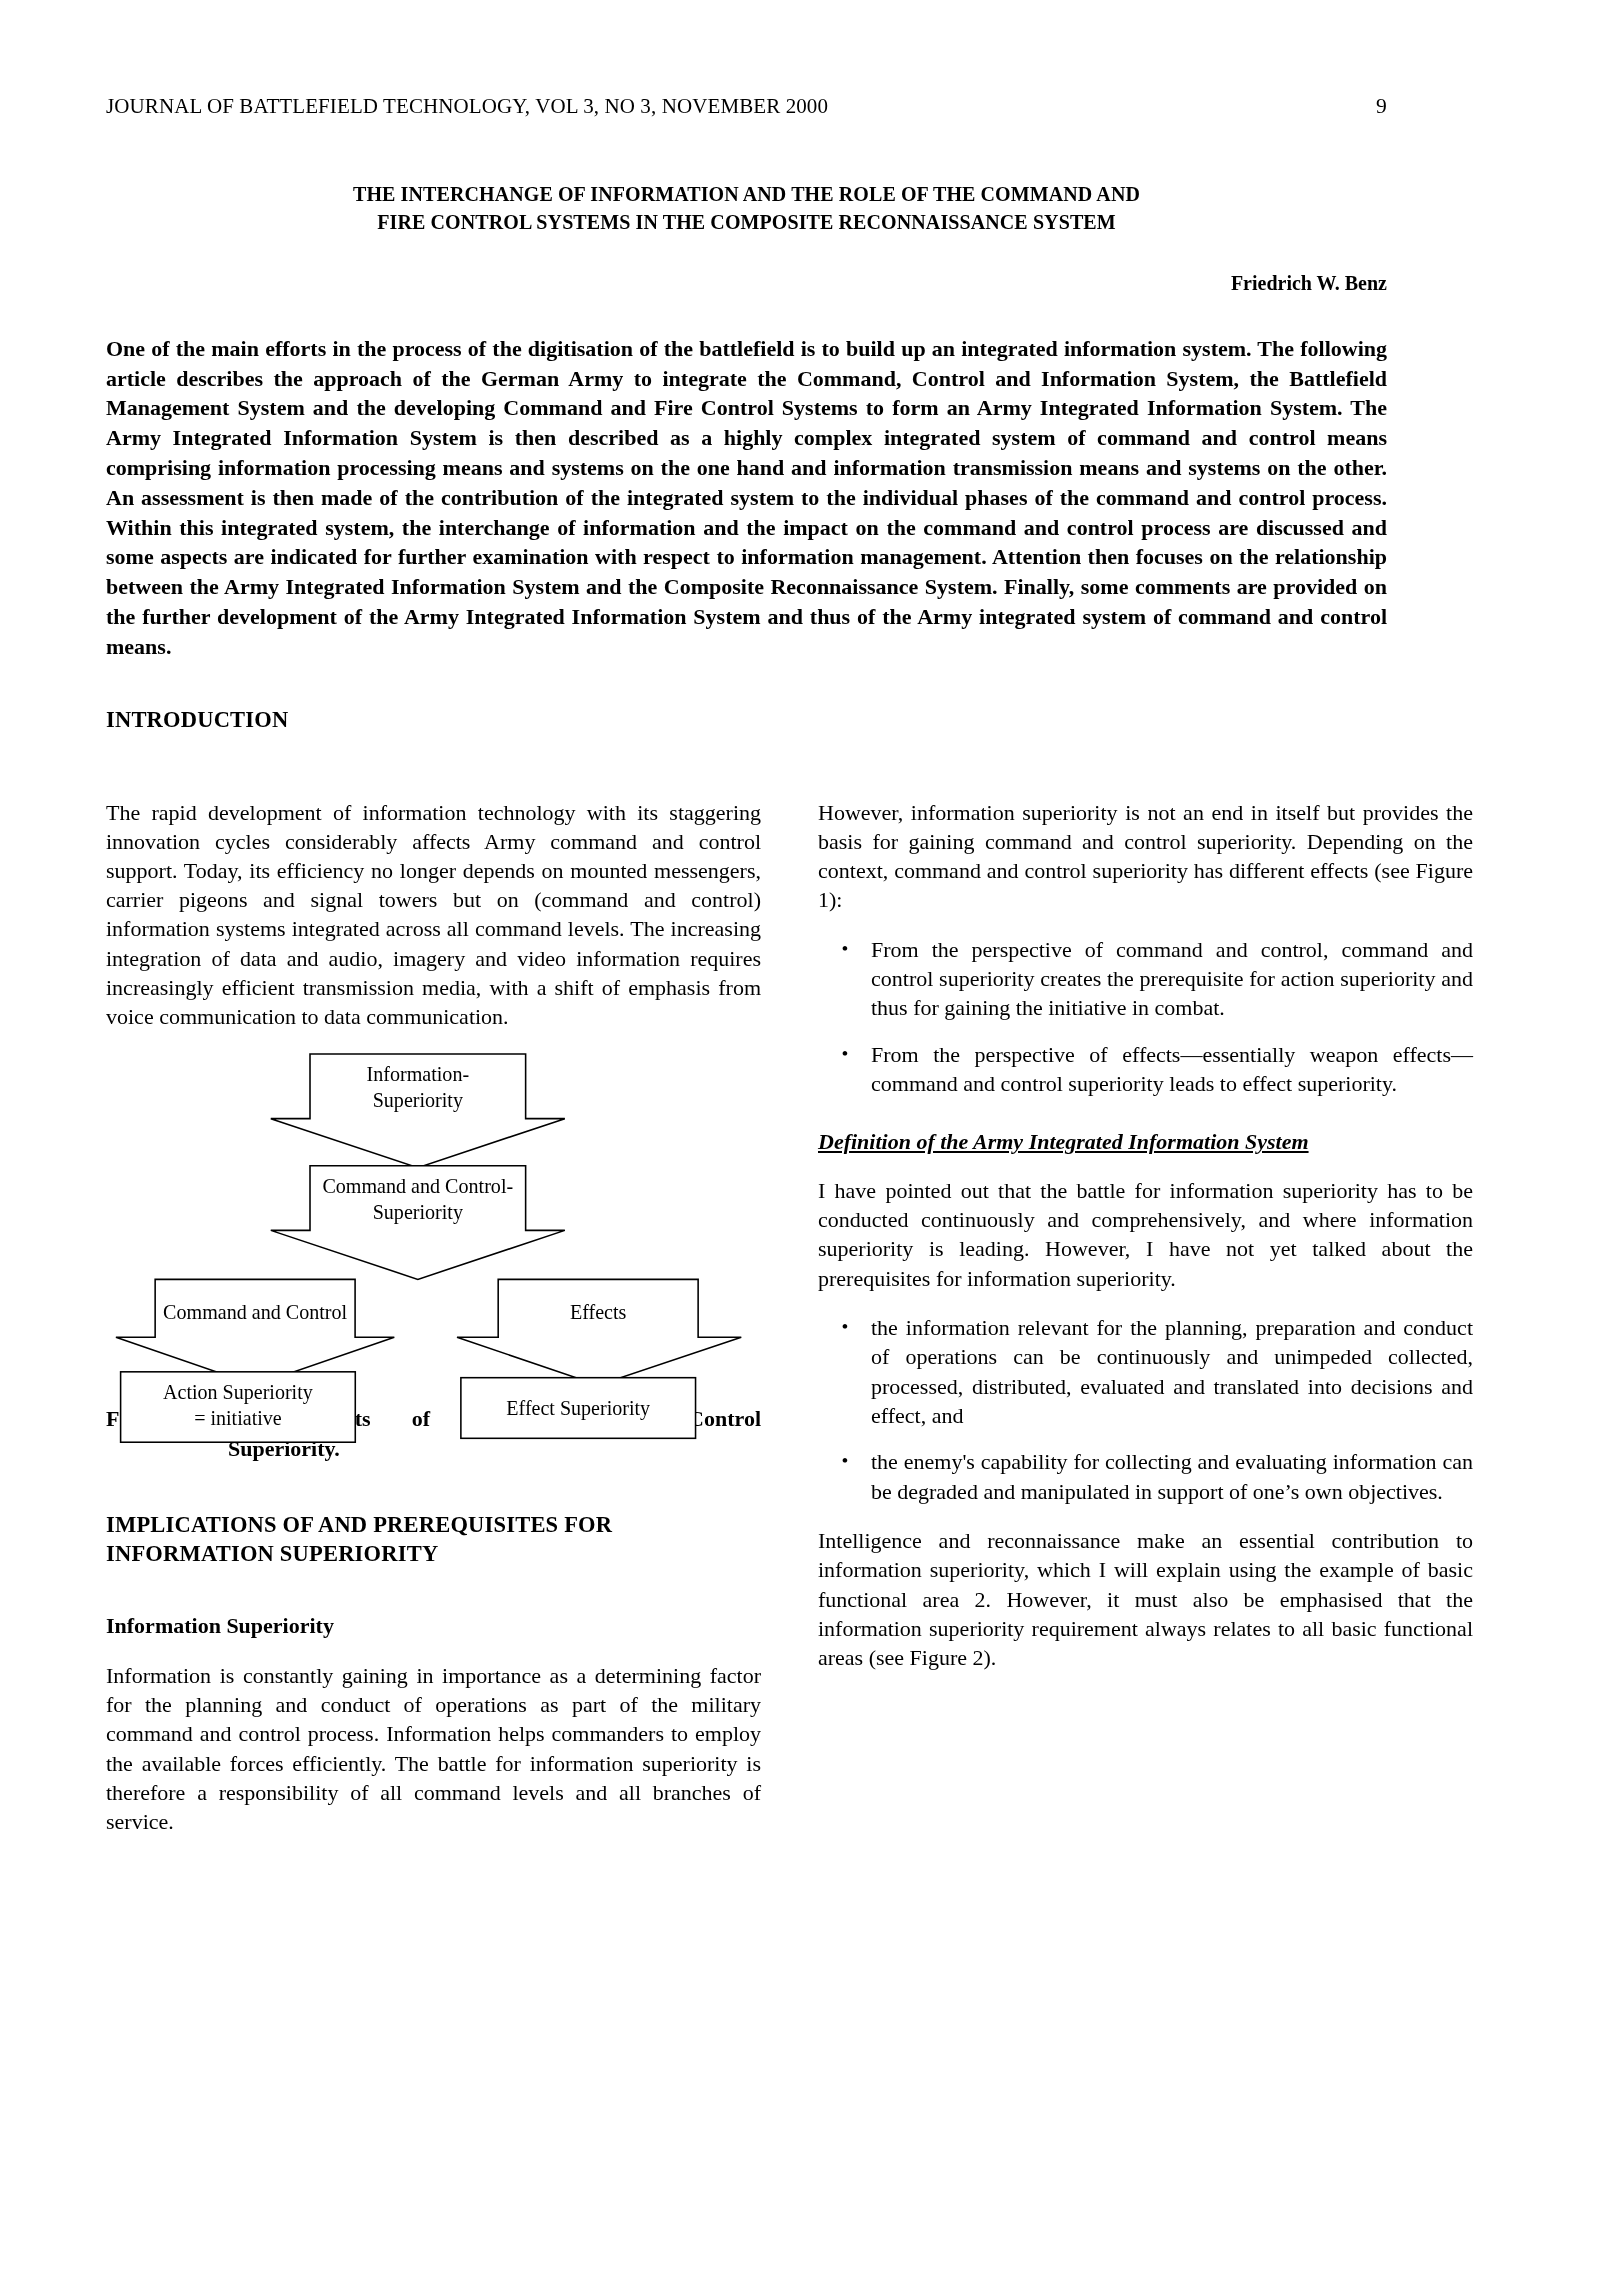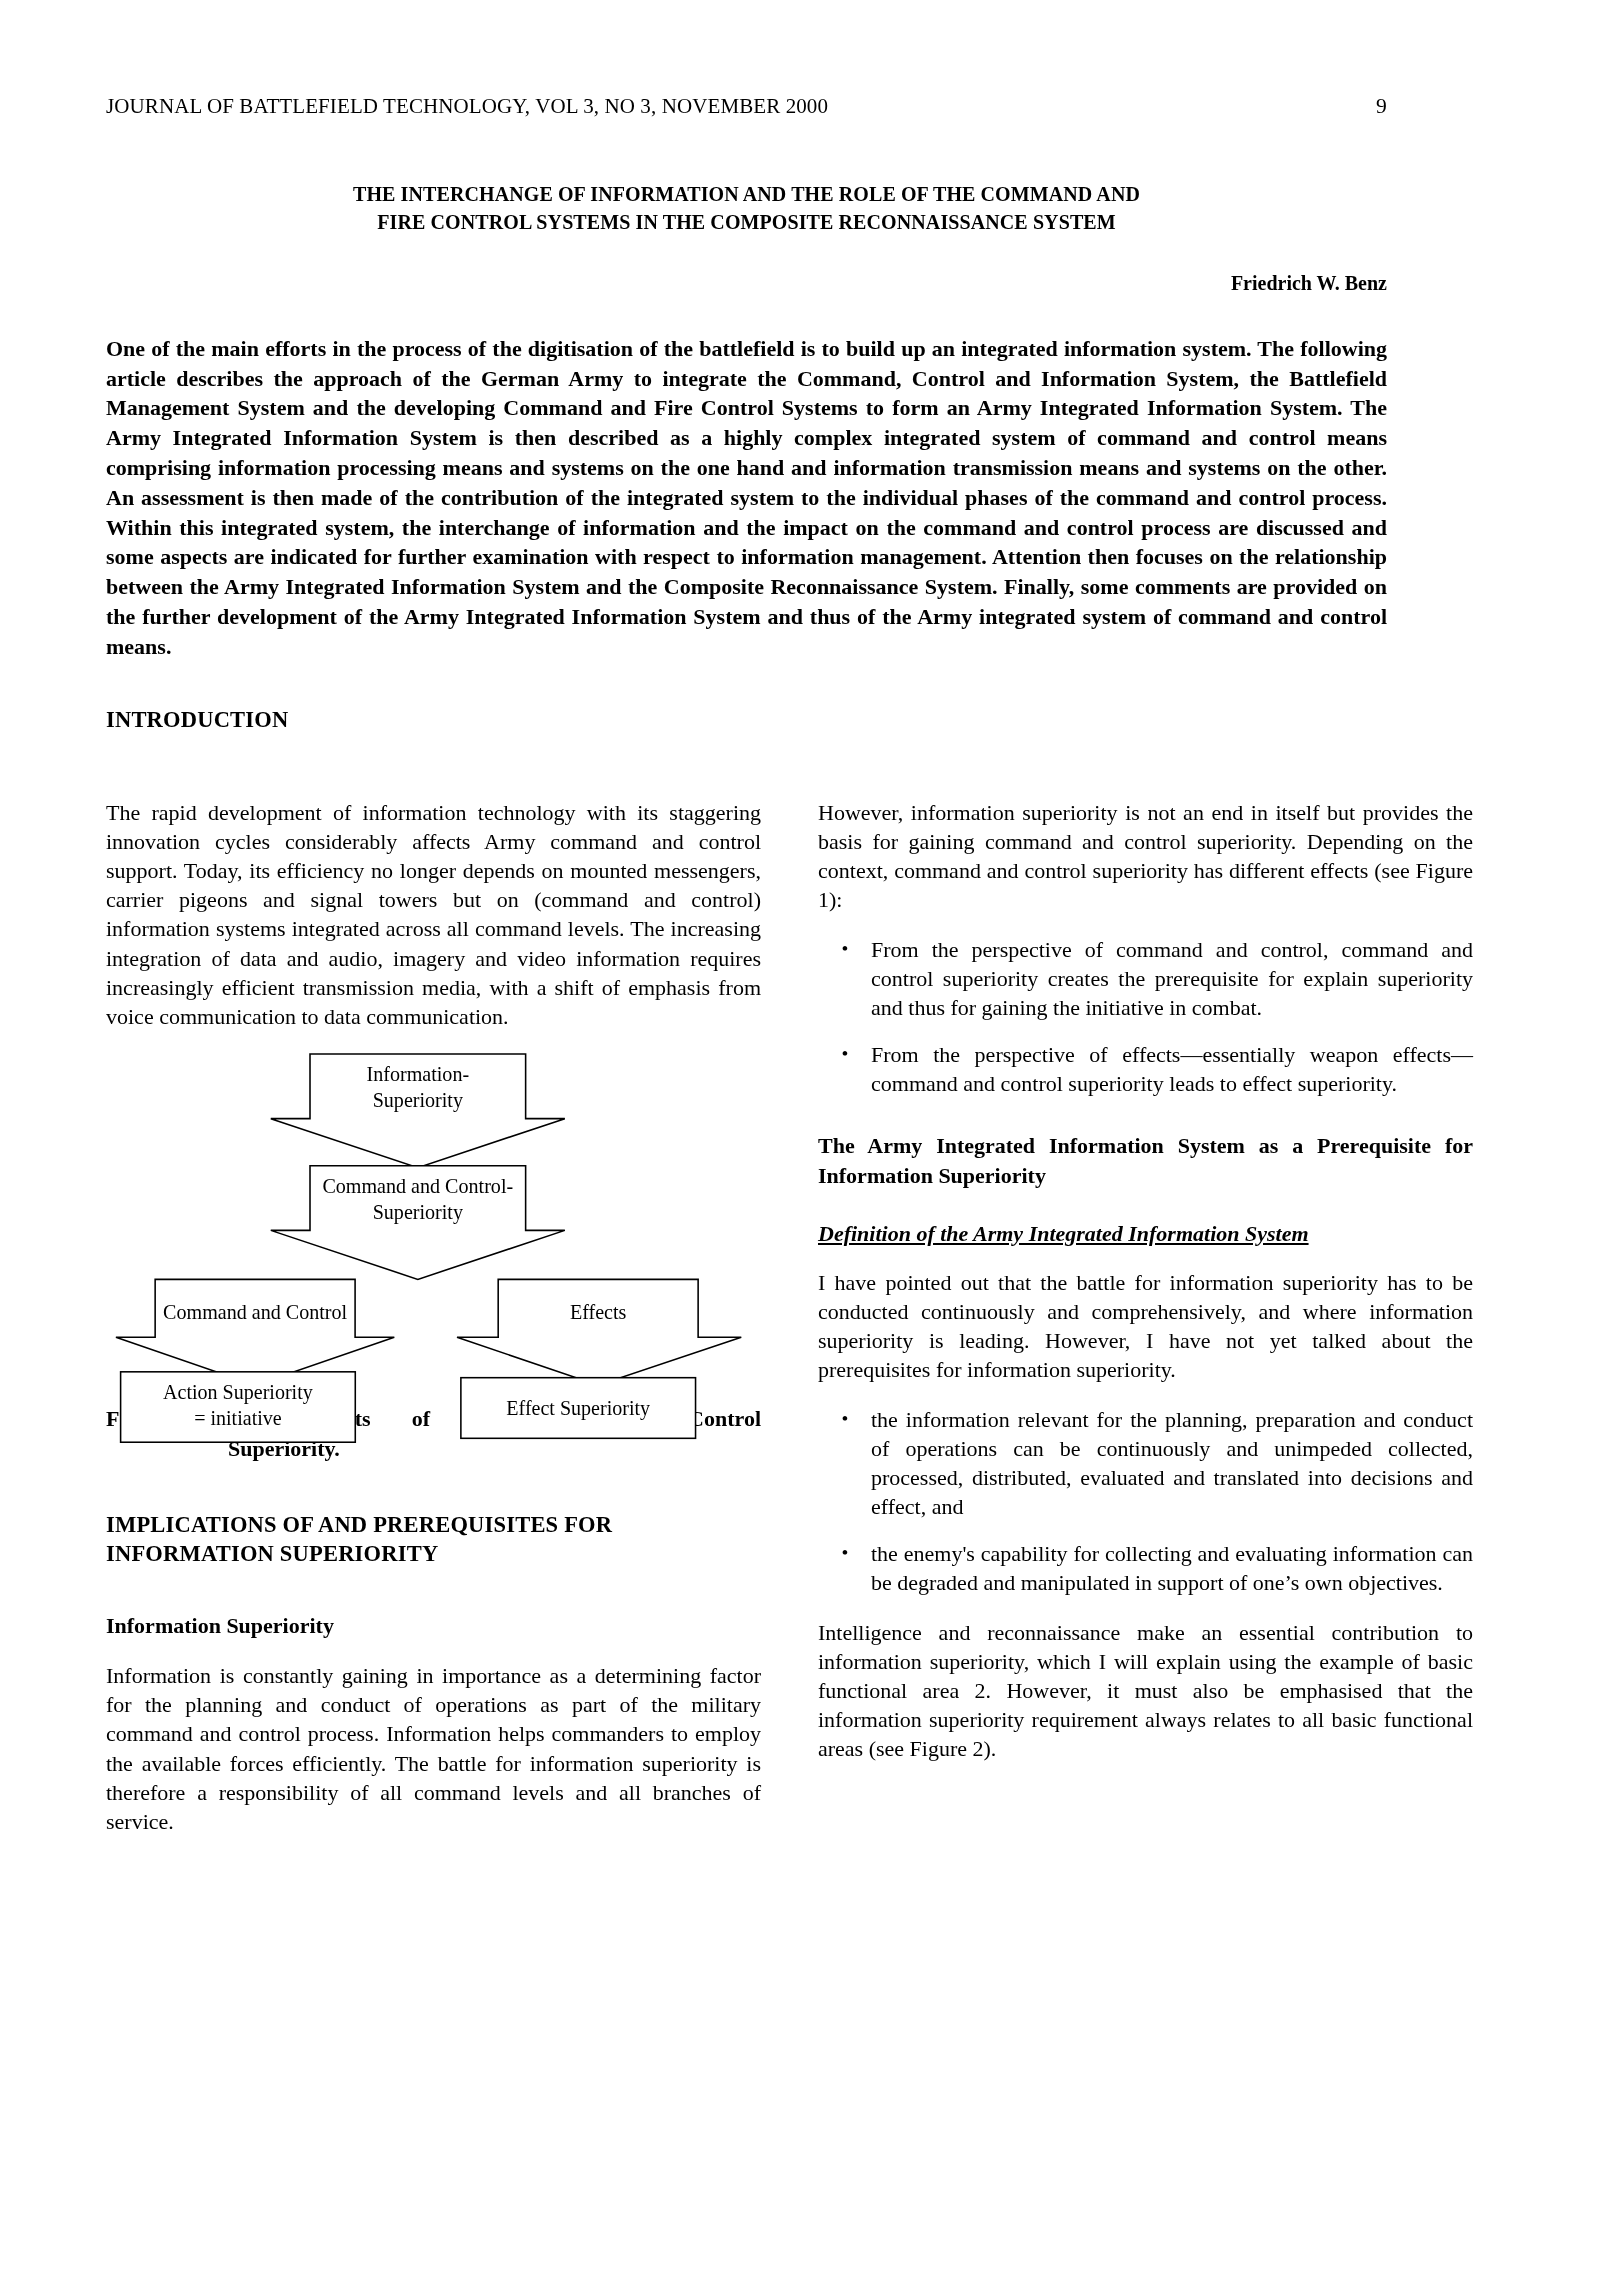--- a/index.html
+++ b/index.html
@@ -243,29 +243,28 @@
       <p class="body">Information is constantly gaining in importance as a determining factor for the planning and conduct of operations as part of the military command and control process. Information helps commanders to employ the available forces efficiently. The battle for information superiority is therefore a responsibility of all command levels and all branches of service.</p>
     </div>
 
     <div class="col after-head">
 
       <p class="body">However, information superiority is not an end in itself but provides the basis for gaining command and control superiority. Depending on the context, command and control superiority has different effects (see Figure 1):</p>
 
       <ul class="bullets">
         <li>
           <span class="dot">•</span>
-          <span>From the perspective of command and control, command and control superiority creates the prerequisite for explain superiority and thus for gaining the initiative in combat.</span>
+          <span>From the perspective of command and control, command and control superiority creates the prerequisite for action superiority and thus for gaining the initiative in combat.</span>
         </li>
         <li>
           <span class="dot">•</span>
           <span>From the perspective of effects—essentially weapon effects—command and control superiority leads to effect superiority.</span>
         </li>
       </ul>
 
-      <h3 class="sub-bold wide" style="margin-top:33px;text-align-last:left;">The Army Integrated Information System as a Prerequisite for Information Superiority</h3>
 
       <h4 class="sub-italic">Definition of the Army Integrated Information System</h4>
 
       <p class="body">I have pointed out that the battle for information superiority has to be conducted continuously and comprehensively, and where information superiority is leading. However, I have not yet talked about the prerequisites for information superiority.</p>
 
 
       <ul class="bullets">
         <li>
           <span class="dot">•</span>
           <span>the information relevant for the planning, preparation and conduct of operations can be continuously and unimpeded collected, processed, distributed, evaluated and translated into decisions and effect, and</span>

